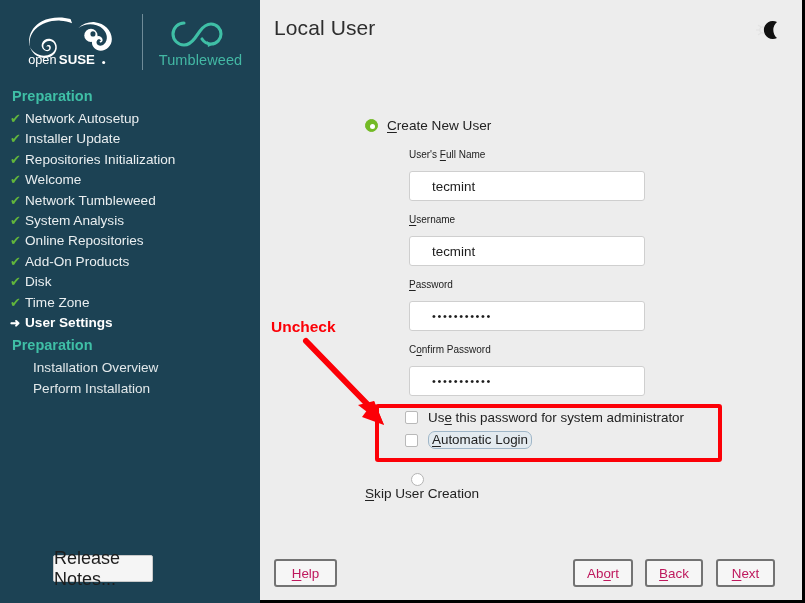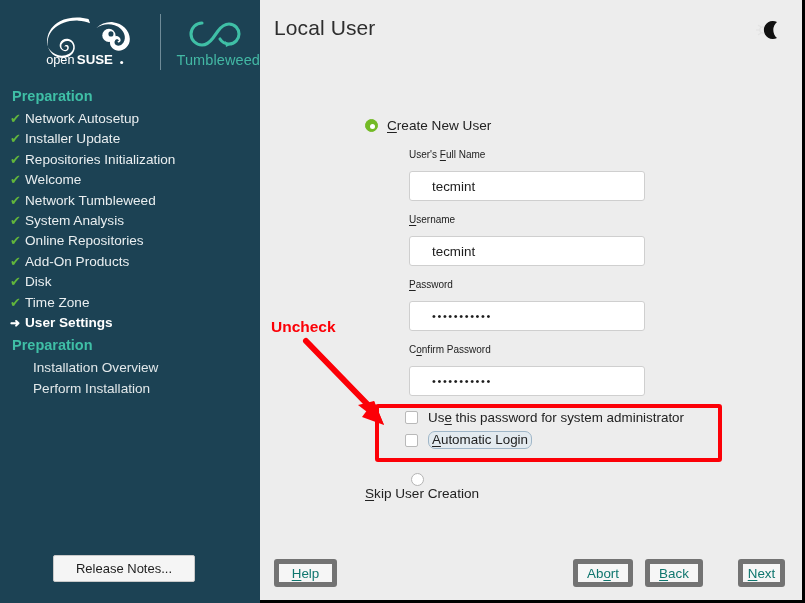--- a/index.html
+++ b/index.html
@@ -19,21 +19,21 @@
   }
 
   
   #sidebar {
     position: absolute; left: 0; top: 0;
     width: 260px; height: 603px;
     background: #1c4254;
     color: #ffffff;
   }
   #logo-row {
-    display: flex; align-items: center; justify-content: flex-end;
+    display: flex; align-items: center; justify-content: center;
     height: 84px; gap: 0px;
   }
   .logo-block { display:flex; flex-direction:column; align-items:center; }
   #opensuse-logo { width: 112px; padding-right: 10px; }
   #logo-divider {
     width: 1px; height: 56px; background: #6f8b98; margin: 0 12px;
   }
   #tumbleweed-block { padding-left: 4px; }
   #tumbleweed-label {
     color: #43b8a4; font-size: 14.5px; margin-top: 1px; letter-spacing: .1px;
@@ -54,23 +54,23 @@
     color: #62b63c; font-size: 13px;
   }
   .step.current { font-weight: bold; color: #ffffff; }
   .step.current .mark { color: #ffffff; font-size: 12px; }
   .step.pending .mark { color: transparent; }
   .step.pending { color: #e2e8ea; }
   .step.pending .lbl { padding-left: 8px; }
 
   #release-notes-btn {
     position: absolute; left: 53px; bottom: 21px;
-    width: 142px; height: 27px;
+    width: 100px; height: 27px;
     background: #f5f5f5; border: 1px solid #c9c9c9; border-radius: 2px;
-    color: #1e1e1e; font-size: 13px;
+    color: #1e1e1e; font-size: 18px;
     display: flex; align-items: center; justify-content: center;
     cursor: pointer;
   }
 
   
   #main {
     position: absolute; left: 260px; top: 0;
     width: 542px; height: 600px;
     background: #ededed;
   }
@@ -141,29 +141,29 @@
   }
   #arrow-svg { position: absolute; left: 40px; top: 335px; }
 
   
   #footer-rule {
     position: absolute; left: 0; top: 546px; width: 542px; height: 1px;
     background: #ededed;
   }
   .btn {
     position: absolute; height: 28px;
-    background: #f6f6f6; border: 5px solid #737373; border-radius: 3px;
-    font-size: 13.4px; color: #0f766e;
+    background: #f6f6f6; border: 2px solid #737373; border-radius: 3px;
+    font-size: 13.4px; color: #be185d;
     display: flex; align-items: center; justify-content: center;
     cursor: pointer;
   }
   #btn-help  { left: 14px;  top: 559px; width: 63px; }
   #btn-abort { left: 313px; top: 559px; width: 60px; }
   #btn-back  { left: 385px; top: 559px; width: 58px; }
-  #btn-next  { left: 456px; top: 559px; width: 47px; margin-left: 22px; }
+  #btn-next  { left: 456px; top: 559px; width: 59px; }
 </style>
 </head>
 <body>
 
 <div id="root">
 
   <div id="sidebar">
 
     <div id="logo-row">
       <div class="logo-block">

